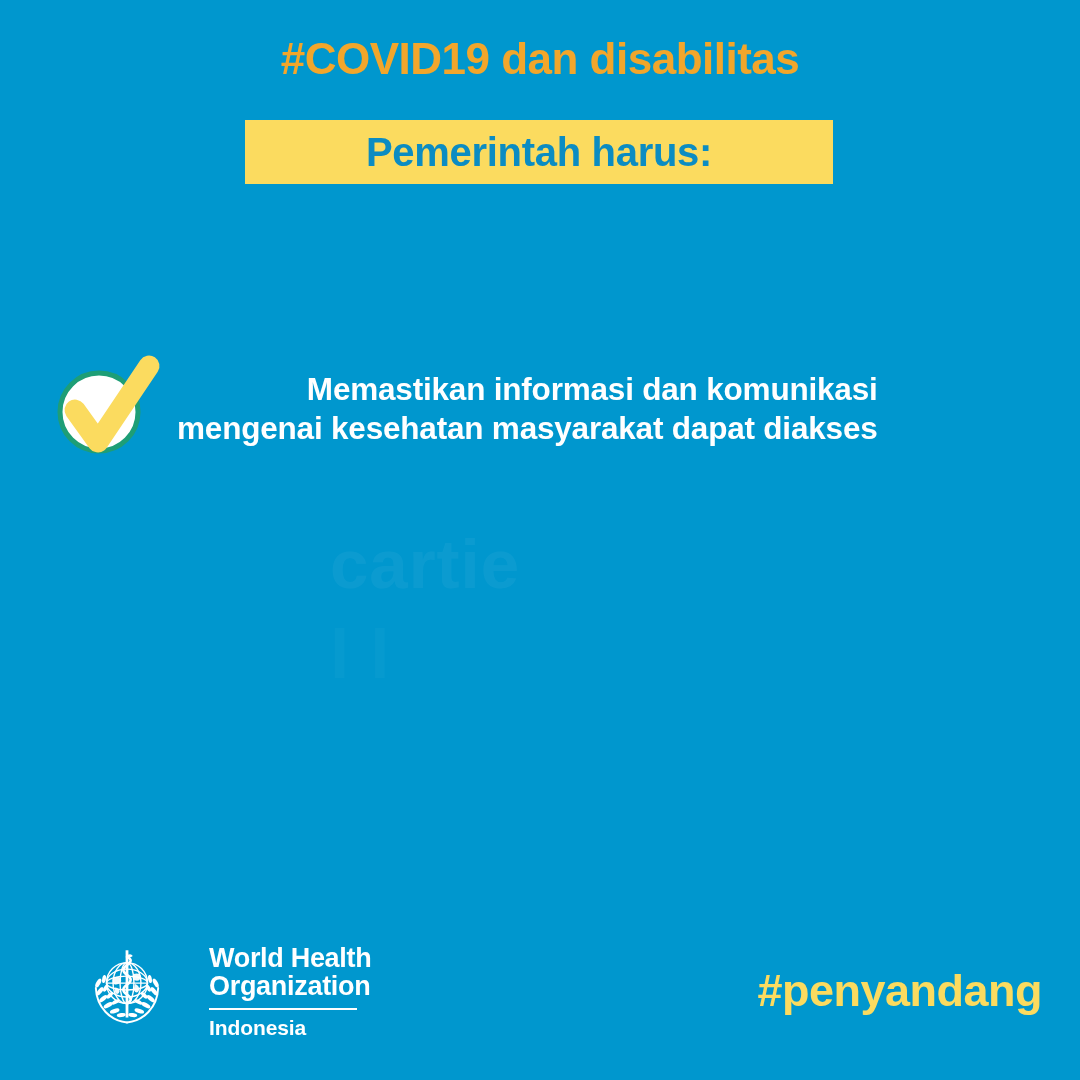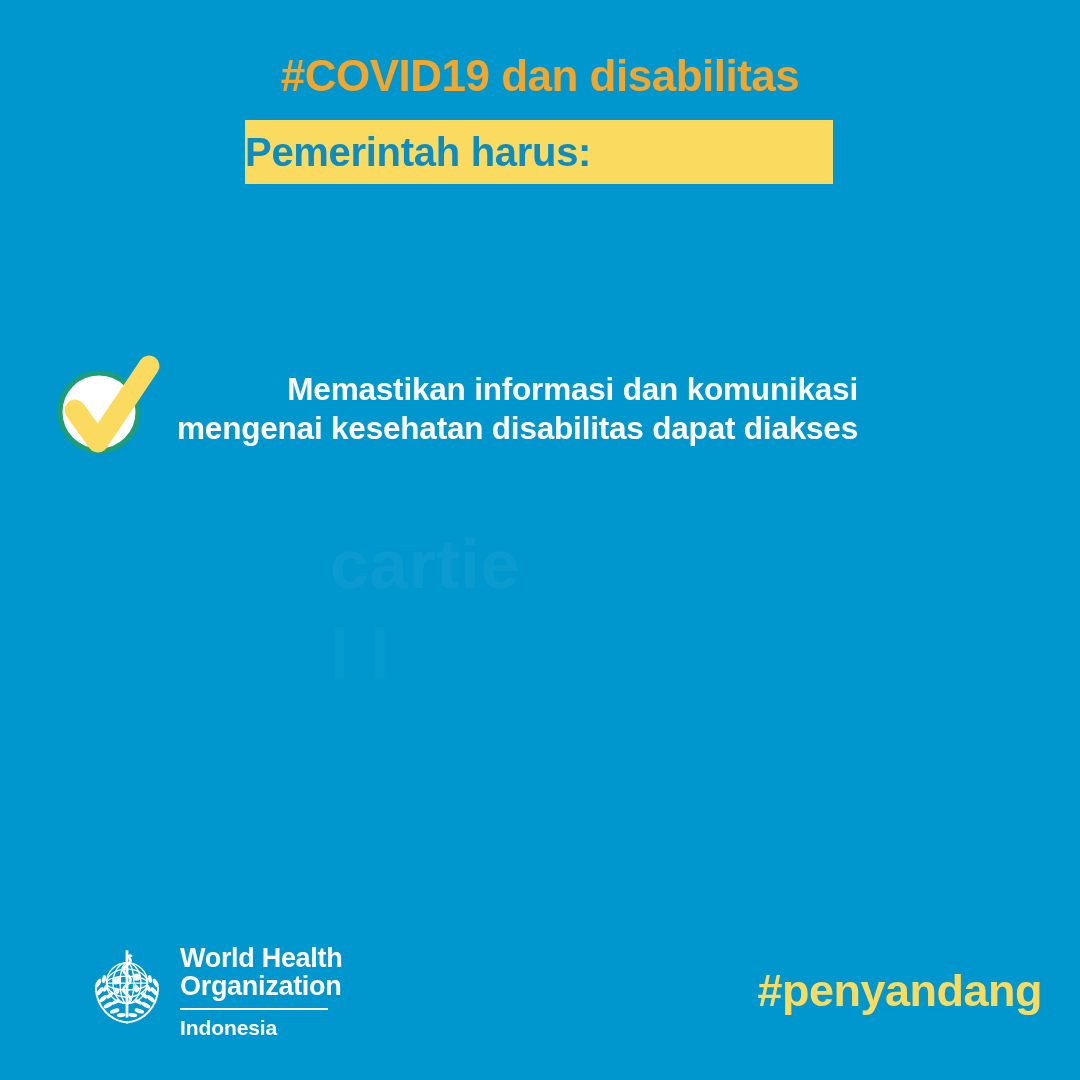--- a/index.html
+++ b/index.html
@@ -19,21 +19,21 @@
     width: 1080px;
     height: 1080px;
     background: #0097CE;
     overflow: hidden;
   }
 
   
   .headline {
     position: absolute;
     left: 0;
-    top: 54px;
+    top: 37px;
     width: 1080px;
     text-align: center;
     font-size: 44px;
     font-weight: bold;
     letter-spacing: -0.5px;
     color: #F2A62B;
     line-height: 1.0;
     white-space: nowrap;
   }
 
@@ -45,21 +45,21 @@
     height: 64px;
     background: #FBDB5F;
   }
   .subhead-text {
     position: absolute;
     left: 245px;
     top: 120px;
     width: 588px;
     height: 64px;
     line-height: 64px;
-    text-align: left;
+    text-align: center;
     font-size: 40px;
     font-weight: bold;
     letter-spacing: -0.3px;
     color: #0B8CC2;
     white-space: nowrap;
   }
 
   
   .bullet {
     position: absolute;
@@ -114,20 +114,21 @@
   }
   .ghost .g2 { display: block; opacity: 0.55; }
 
   
   .who-logo {
     position: absolute;
     left: 86px;
     top: 944px;
     display: flex;
     align-items: flex-start;
+    gap: 29px;
   }
   .who-emblem {
     width: 82px;
     height: 82px;
     flex: 0 0 auto;
     margin-top: 3px;
   }
   .who-emblem svg { display: block; width: 82px; height: 82px; }
 
   .who-words {
@@ -184,21 +185,21 @@
 
   <div class="bullet bullet-1">
     <span class="check-wrap">
       <svg viewBox="0 0 104 104" xmlns="http://www.w3.org/2000/svg">
         <circle cx="46" cy="54" r="39" fill="#FFFFFF" stroke="#1E9E76" stroke-width="5"></circle>
         <path d="M22 52 L45 84 L96 8" fill="none" stroke="#FBDB5F" stroke-width="21" stroke-linecap="round" stroke-linejoin="round"></path>
       </svg>
     </span>
     <div class="bullet-text">
       <span class="ln">Memastikan informasi dan komunikasi</span>
-      <span class="ln">mengenai kesehatan disabilitas dapat diakses</span>
+      <span class="ln">mengenai kesehatan masyarakat dapat diakses</span>
     </div>
   </div>
 
 
   <div class="who-logo">
     <span class="who-emblem">
       <svg viewBox="0 0 100 100" xmlns="http://www.w3.org/2000/svg">
         <g fill="none" stroke="#FFFFFF" stroke-width="1.7">
 
           <circle cx="50" cy="44" r="25"></circle>

